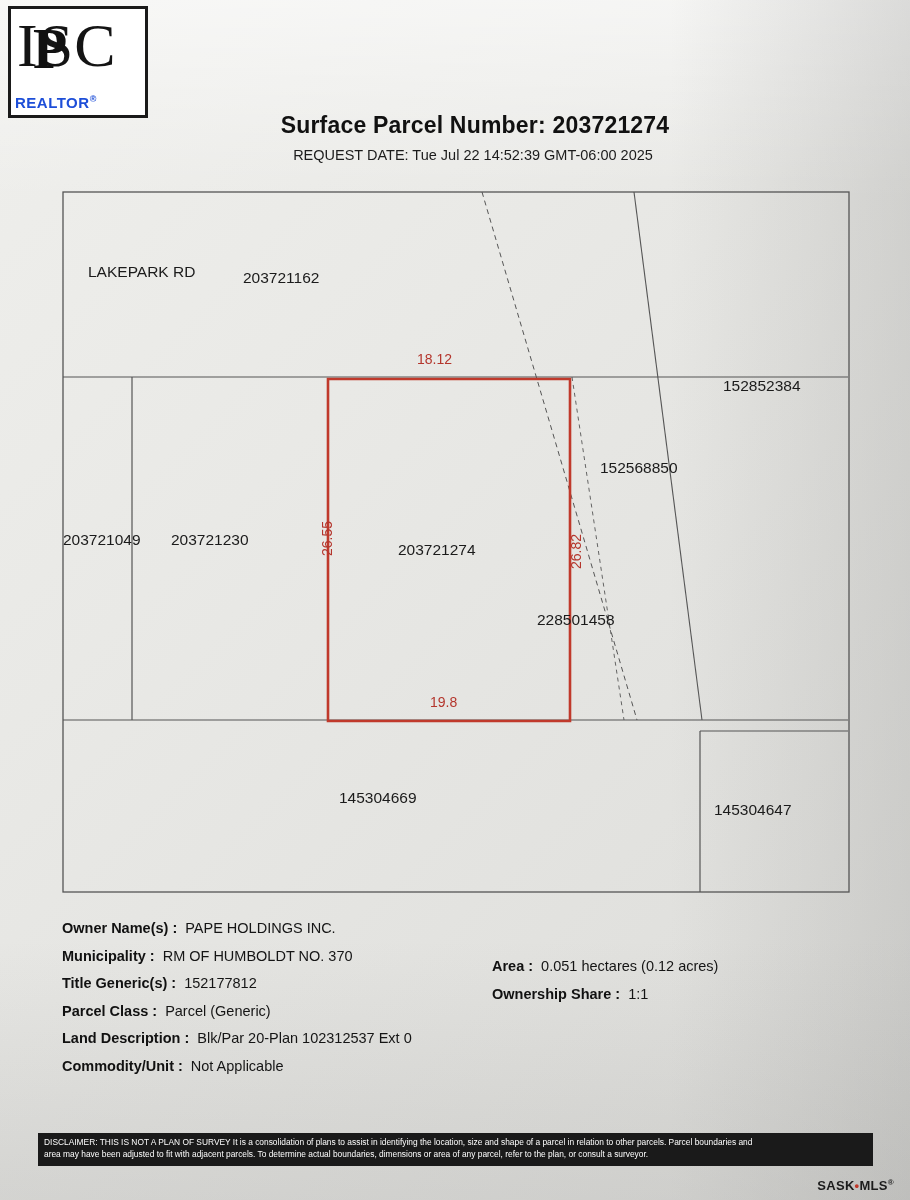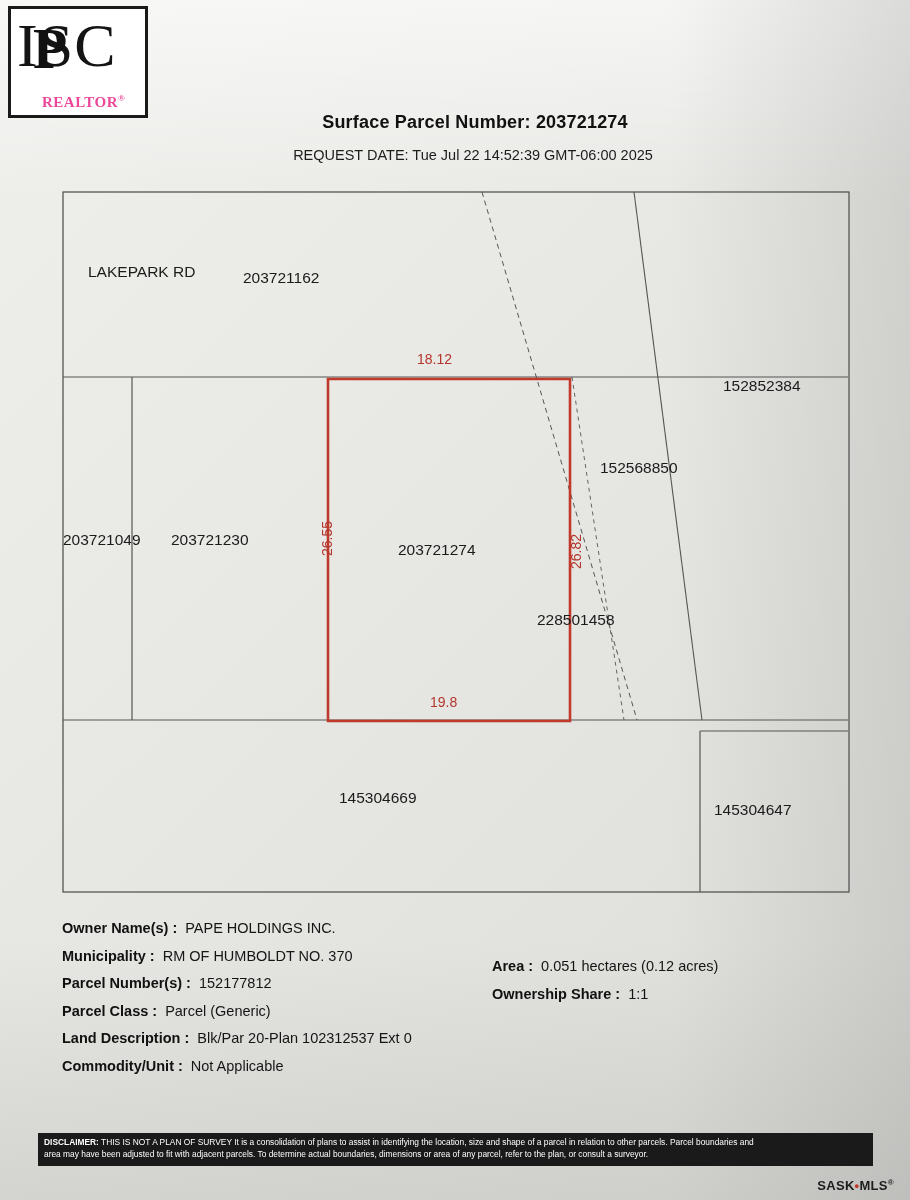--- a/index.html
+++ b/index.html
@@ -69,39 +69,38 @@
     position: absolute;
     left: 22px; top: 8px;
     font-family: "Liberation Serif", serif;
     font-size: 56px;
     font-weight: bold;
     color: #111;
   }
   .logo-realtor {
     position: absolute;
     left: 4px; bottom: 4px;
-    font-family: Liberation Serif, serif;
+    font-family: Liberation Sans, sans-serif;
     font-size: 15px;
     font-weight: bold;
     letter-spacing: 0.5px;
-    color: #ec4899;
-    margin-left: 27px;
+    color: #1d4ed8;
   }
   .logo-reg {
     font-size: 9px;
     vertical-align: super;
   }
 
   
   .title {
     position: absolute;
     left: 0; top: 112px;
     width: 910px;
     text-align: center;
-    font-size: 18px;
+    font-size: 23px;
     font-weight: bold;
     color: #111;
     letter-spacing: 0.2px;
   }
   .title .t-offset { margin-left: 40px; }
   .request-date {
     position: absolute;
     left: 0; top: 147px;
     width: 910px;
     text-align: center;
@@ -173,21 +172,21 @@
     position: absolute;
     left: 38px; top: 1133px;
     width: 835px; height: 33px;
     background: #1a1a1a;
     color: #ffffff;
     font-size: 8.4px;
     line-height: 11.5px;
     padding: 4px 6px 0 6px;
     box-sizing: border-box;
   }
-  .disclaimer .d-strong { font-weight: bold; }
+  .disclaimer .d-strong { font-weight: normal; }
 
   
   .footer-brand {
     position: absolute;
     right: 16px; bottom: 7px;
     font-size: 13px;
     font-weight: bold;
     color: #1c1c1c;
     letter-spacing: 0.3px;
   }
@@ -262,21 +261,21 @@
 
   <div class="info">
     <div class="info-left">
       <div class="info-row">
         <span class="lbl">Owner Name(s) :</span><span class="val">PAPE HOLDINGS INC.</span>
       </div>
       <div class="info-row">
         <span class="lbl">Municipality :</span><span class="val">RM OF HUMBOLDT NO. 370</span>
       </div>
       <div class="info-row">
-        <span class="lbl">Parcel Number(s) :</span><span class="val">152177812</span>
+        <span class="lbl">Title Generic(s) :</span><span class="val">152177812</span>
       </div>
       <div class="info-row">
         <span class="lbl">Parcel Class :</span><span class="val">Parcel (Generic)</span>
       </div>
       <div class="info-row">
         <span class="lbl">Land Description :</span><span class="val">Blk/Par 20-Plan 102312537 Ext 0</span>
       </div>
       <div class="info-row">
         <span class="lbl">Commodity/Unit :</span><span class="val">Not Applicable</span>
       </div>

